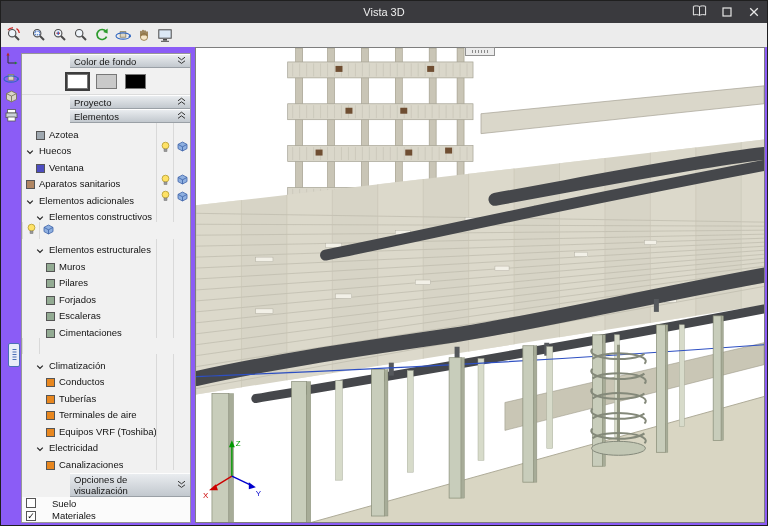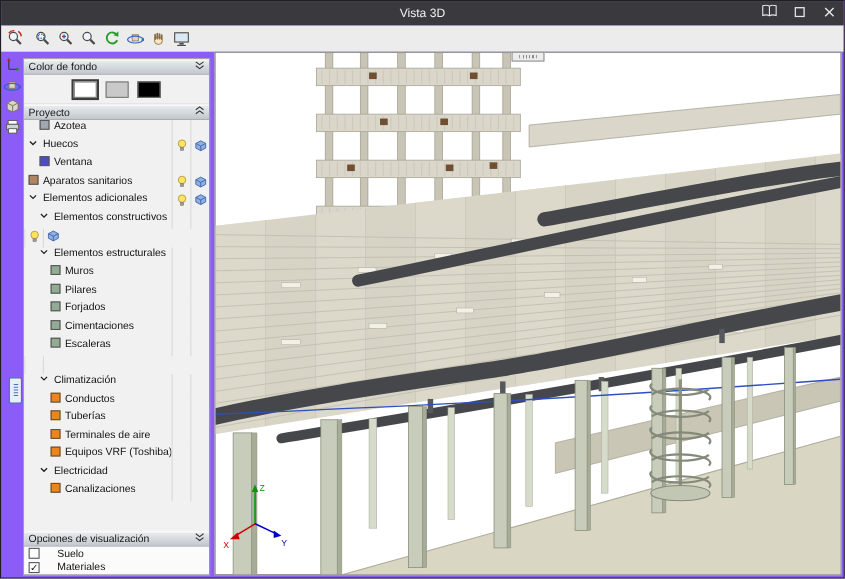--- a/index.html
+++ b/index.html
@@ -18,28 +18,28 @@
   
   .main{flex:1;display:flex;min-height:0;}
   .rail{width:20px;flex:0 0 20px;position:relative;display:flex;flex-direction:column;align-items:center;padding-top:3px;gap:2px;}
   .rtool{width:17px;height:17px;display:flex;align-items:center;justify-content:center;}
   .handle{position:absolute;left:7px;top:296px;width:12px;height:24px;background:#e9eef7;border:1px solid #4a6fb5;
           border-radius:2px;display:flex;align-items:center;justify-content:center;}
   
   .sidebar{width:170px;flex:0 0 170px;display:flex;flex-direction:column;margin:6px 2px 2px 0;
            border:1px solid #979797;background:#f1f1f1;min-height:0;}
   .phead{flex:0 0 14px;display:flex;align-items:center;gap:3px;padding:0 4px;font-size:9.5px;color:#151515;
-         background:linear-gradient(#e9ecef,#c2c8ce);border-bottom:1px solid #9aa0a6;border-top:1px solid #fdfdfd;cursor:pointer;}
+         background:linear-gradient(#e9ecef,#c2c8ce);border-bottom:1px solid #9aa0a6;border-top:1px solid #fdfdfd;cursor:pointer;margin-left:48px;}
   .phead .sp{flex:1;}
   .swrow{flex:0 0 27px;display:flex;align-items:center;justify-content:center;gap:8px;background:#f1f1f1;border-bottom:1px solid #dcdcdc;}
   .swatch{width:21px;height:15px;border:1px solid #777;cursor:pointer;}
   .swatch.selected{box-shadow:0 0 0 2px #3d3d3d;}
   .tree{flex:1;min-height:0;overflow:hidden;display:flex;flex-direction:column;background:#f1f1f1;}
   .trow{flex:0 0 16.5px;display:flex;align-items:stretch;font-size:9.5px;cursor:default;}
-  .tmain{flex:1;display:flex;align-items:flex-start;gap:4px;min-width:0;}
+  .tmain{flex:1;display:flex;align-items:flex-end;gap:4px;min-width:0;}
   .tlabel{white-space:nowrap;overflow:hidden;color:#111;}
   .tswatch{width:9px;height:9px;border:1px solid #555;flex:0 0 9px;}
   .gchev{width:9px;flex:0 0 9px;display:flex;align-items:center;}
   .tcell{flex:0 0 17px;border-left:1px solid #d9d9d9;display:flex;align-items:center;justify-content:center;}
   .olist{flex:0 0 auto;background:#fbfbfb;}
   .orow{height:12.5px;display:flex;align-items:center;gap:16px;padding-left:4px;font-size:9.5px;color:#111;}
   .cbx{width:10px;height:10px;border:1px solid #555;background:#fff;font-size:9px;line-height:9px;text-align:center;color:#111;flex:0 0 10px;}
   
   .viewport{flex:1;margin:0 2px 2px 2px;border:1px solid #7e7e7e;background:#ffffff;position:relative;min-width:0;}
   .viewport svg{width:100%;height:100%;display:block;}
@@ -186,20 +186,27 @@
         </div>
 
       <div class="phead">
         <span>Proyecto</span>
         <span class="sp"></span>
         <span><svg width="9" height="9" viewBox="0 0 9 9">
               <path d="M1 3.8 L4.5 1.2 L8 3.8 M1 7.4 L4.5 4.8 L8 7.4" fill="none" stroke="#333" stroke-width="1"></path>
             </svg></span>
       </div>
 
+      <div class="phead">
+        <span>Elementos</span>
+        <span class="sp"></span>
+        <span><svg width="9" height="9" viewBox="0 0 9 9">
+              <path d="M1 3.8 L4.5 1.2 L8 3.8 M1 7.4 L4.5 4.8 L8 7.4" fill="none" stroke="#333" stroke-width="1"></path>
+            </svg></span>
+      </div>
 
       <div class="tree">
           <div class="trow">
             <div class="tmain" style="padding-left:14px">
               <span class="tswatch" style="background:#9fa8b0"></span>
               <span class="tlabel">Azotea</span>
             </div>
             <div class="tcell"></div>
             <div class="tcell"></div>
           </div>
@@ -331,29 +338,29 @@
             <div class="tmain" style="padding-left:24px">
               <span class="tswatch" style="background:#93ab93"></span>
               <span class="tlabel">Forjados</span>
             </div>
             <div class="tcell"></div>
             <div class="tcell"></div>
           </div>
           <div class="trow">
             <div class="tmain" style="padding-left:24px">
               <span class="tswatch" style="background:#93ab93"></span>
+              <span class="tlabel">Escaleras</span>
+            </div>
+            <div class="tcell"></div>
+            <div class="tcell"></div>
+          </div>
+          <div class="trow">
+            <div class="tmain" style="padding-left:24px">
+              <span class="tswatch" style="background:#93ab93"></span>
               <span class="tlabel">Cimentaciones</span>
-            </div>
-            <div class="tcell"></div>
-            <div class="tcell"></div>
-          </div>
-          <div class="trow">
-            <div class="tmain" style="padding-left:24px">
-              <span class="tswatch" style="background:#93ab93"></span>
-              <span class="tlabel">Escaleras</span>
             </div>
             <div class="tcell"></div>
             <div class="tcell"></div>
           </div>
           <div class="trow">
             <div class="tcell"></div>
             <div class="tcell"></div>
           </div>
           <div class="trow">
             <div class="tmain" style="padding-left:14px">

